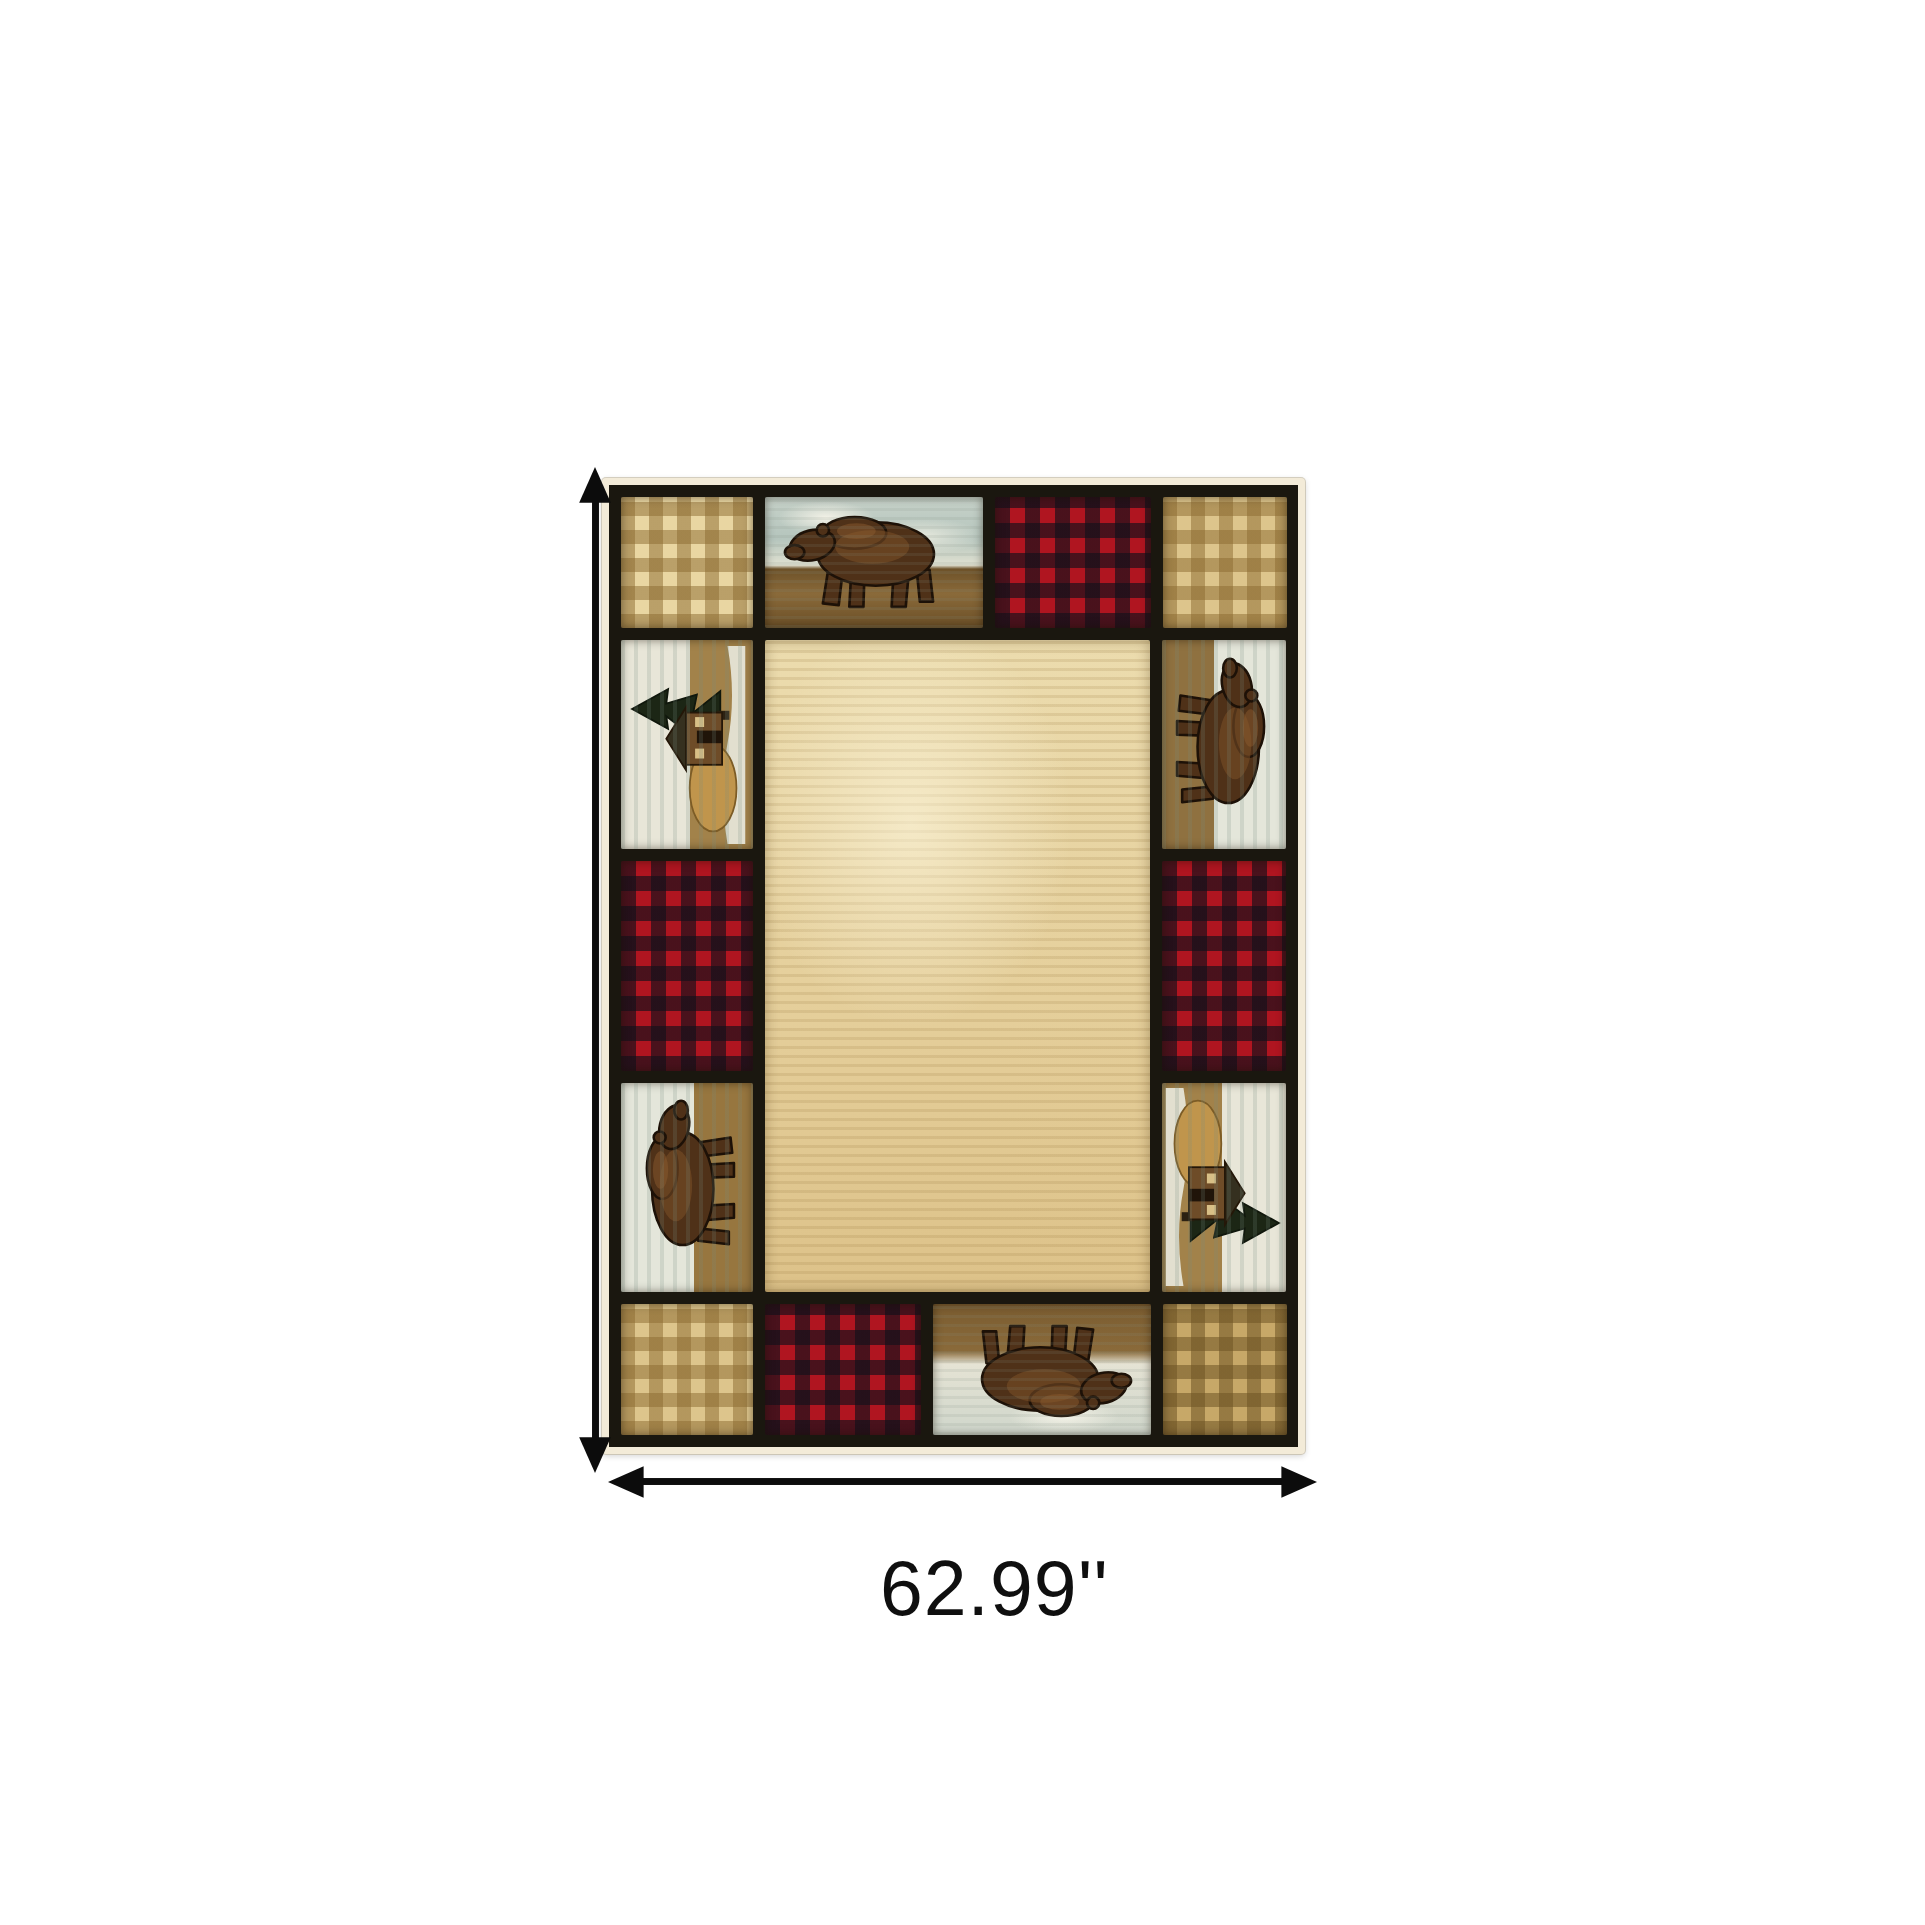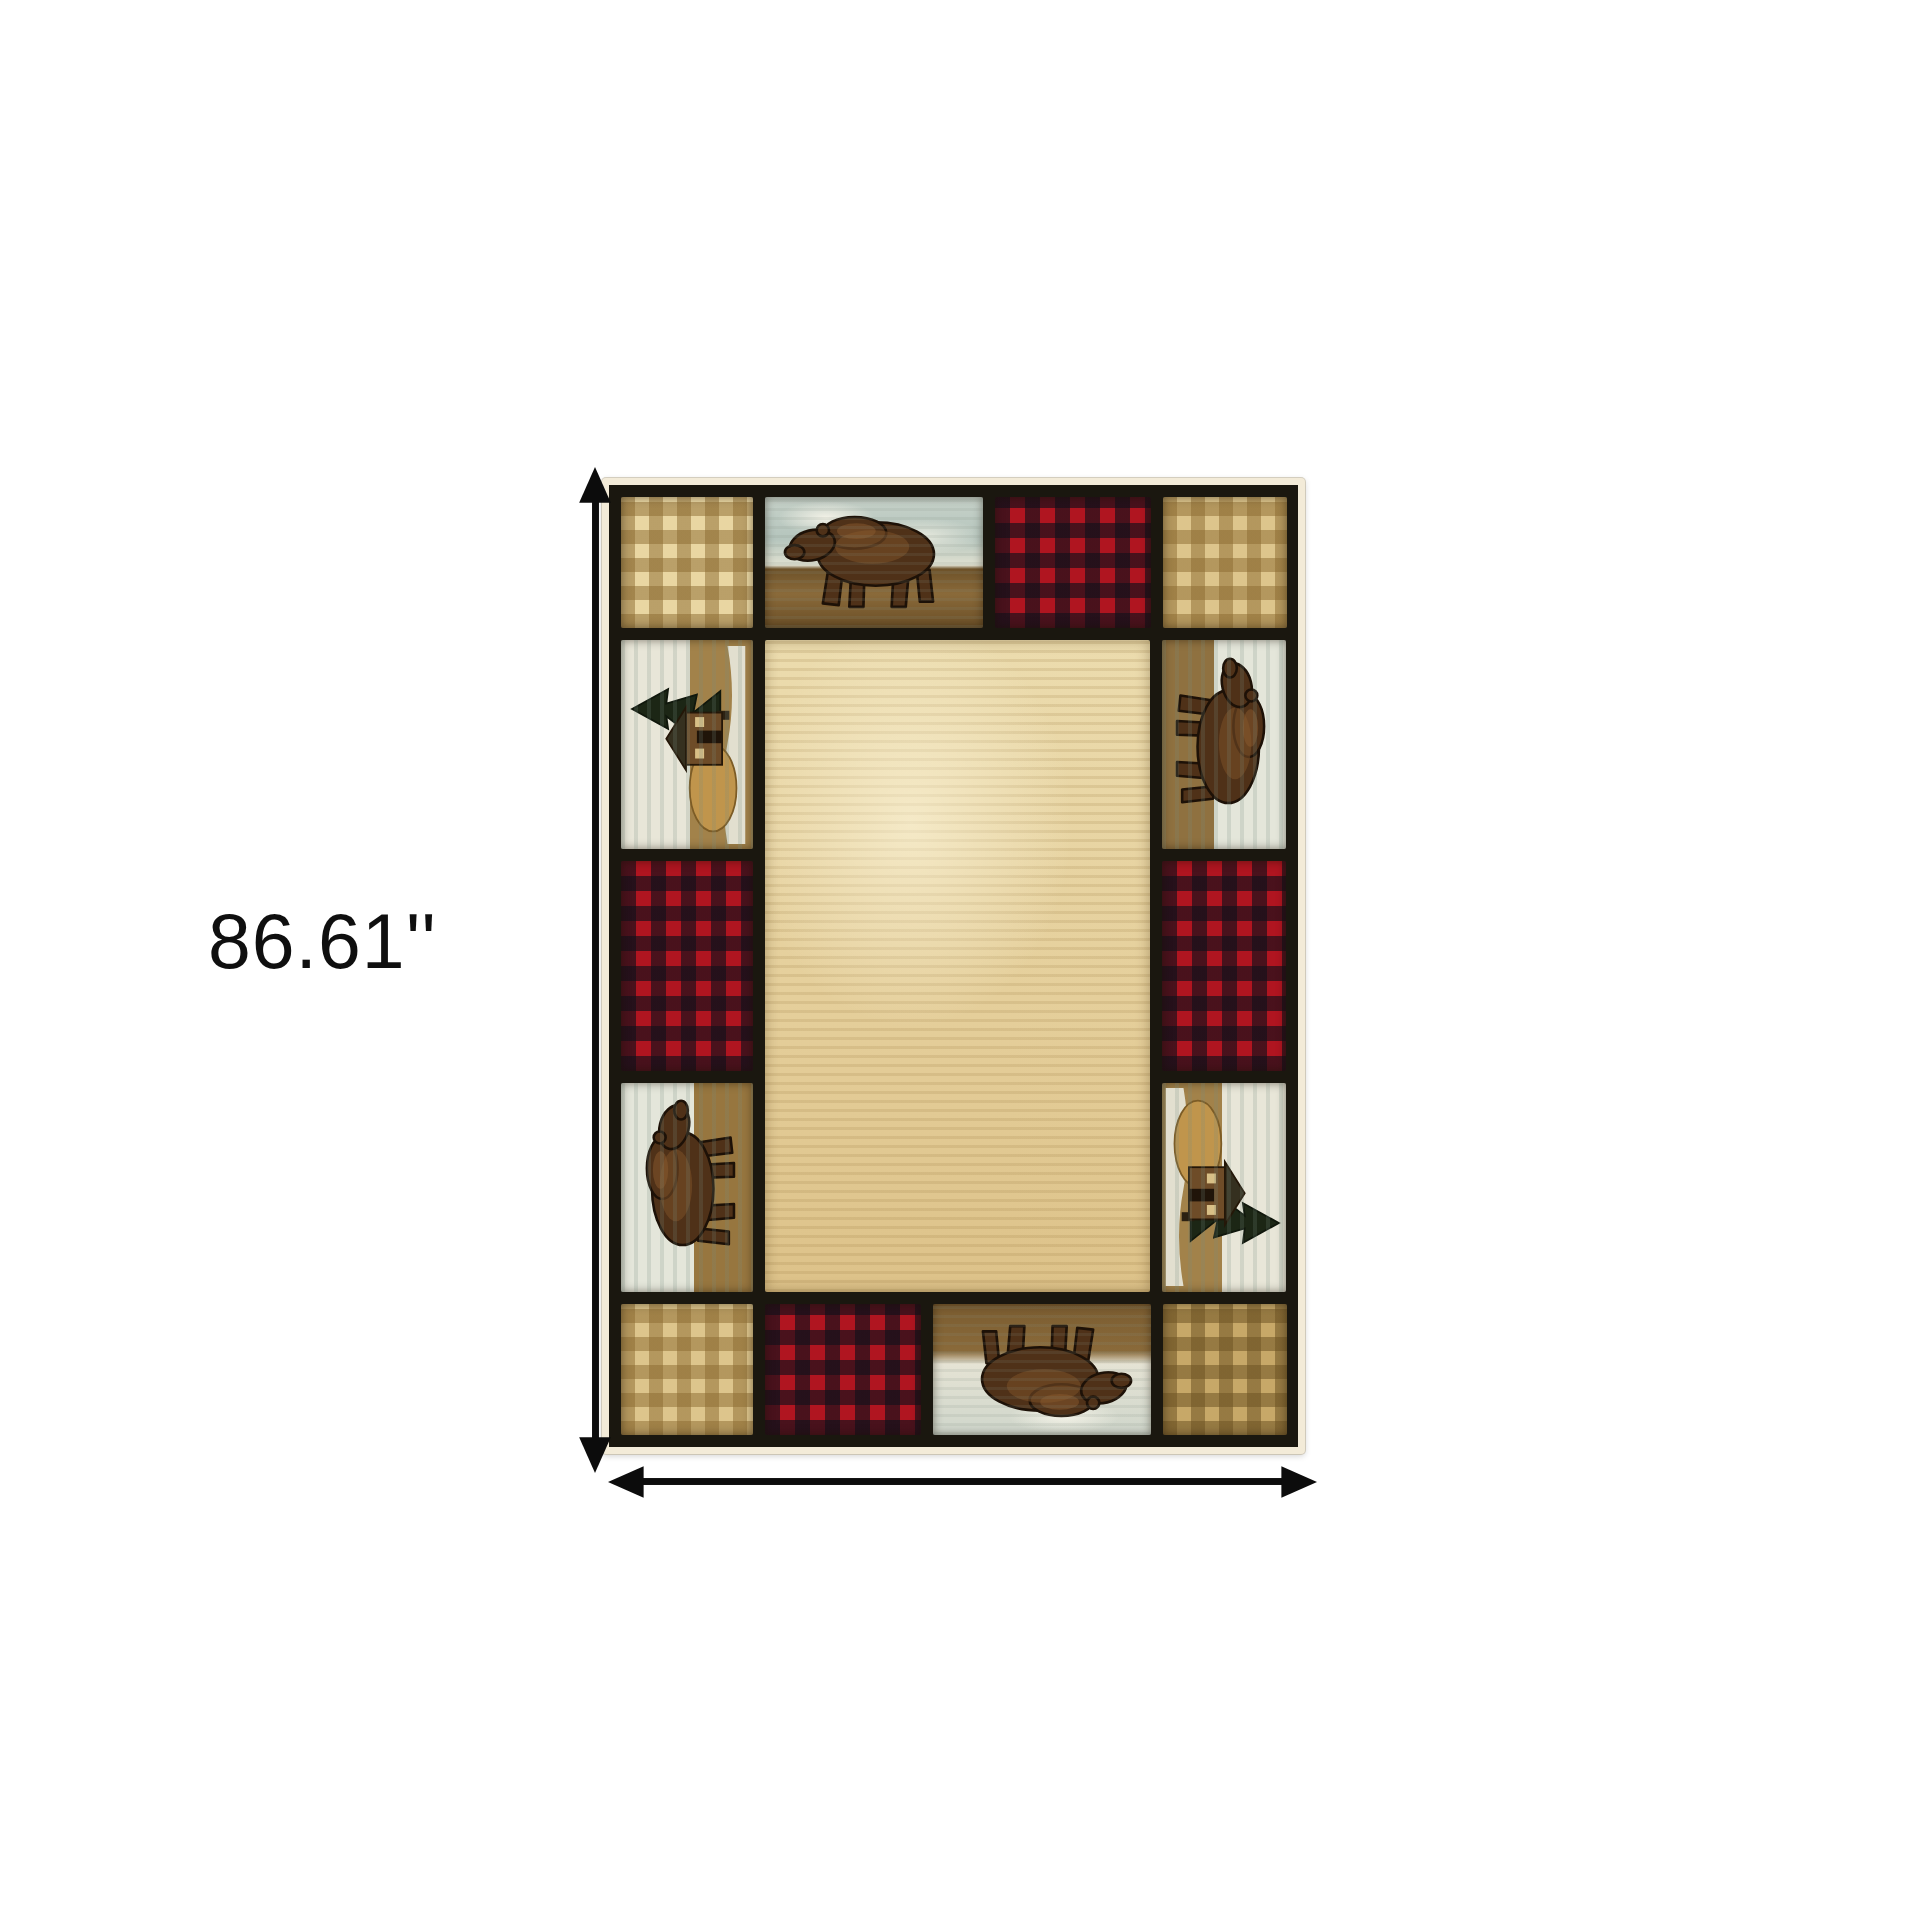--- a/index.html
+++ b/index.html
@@ -178,16 +178,16 @@
     <polygon points="17,2 1,38 33,38" fill="#0c0c0c"></polygon>
     <polygon points="17,1018 1,982 33,982" fill="#0c0c0c"></polygon>
   </svg>
 
   <svg class="dim-arrow" style="left:606px;top:1465px" width="713" height="34" viewBox="0 0 720 34">
     <rect x="30" y="13" width="660" height="7" fill="#0c0c0c"></rect>
     <polygon points="2,17 38,1 38,33" fill="#0c0c0c"></polygon>
     <polygon points="718,17 682,1 682,33" fill="#0c0c0c"></polygon>
   </svg>
 
-  <div class="dim-label height-label">86.61''</div>
+  <div class="dim-label width-label">62.99''</div>
 
 </div>
 
 
 </body></html>

